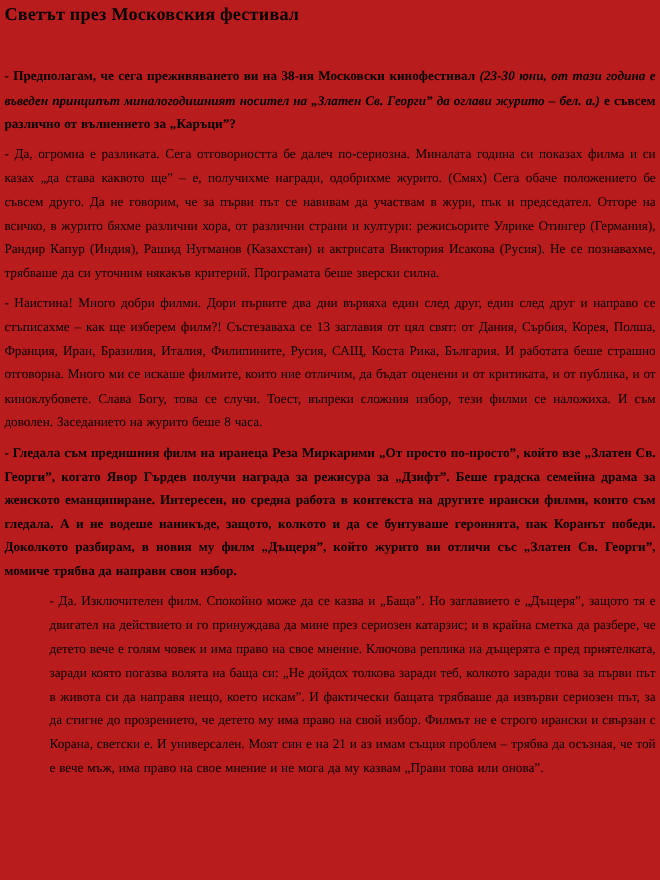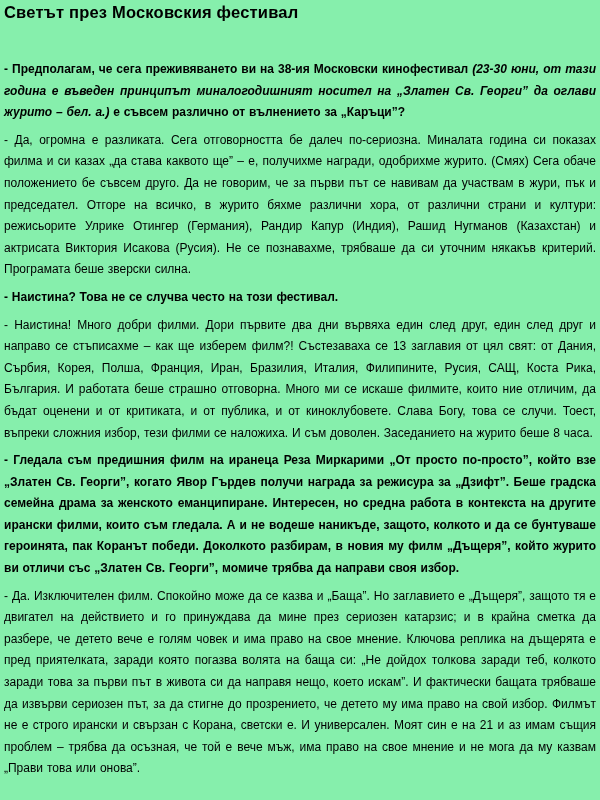--- a/index.html
+++ b/index.html
@@ -10,23 +10,23 @@
   body {
     width: 600px;
     height: 800px;
     overflow: hidden;
   }
   .page {
     box-sizing: border-box;
     width: 600px;
     height: 800px;
     padding: 2px 4px 0 4px;
-    background: #86efac;
+    background: #b91c1c;
     color: #000000;
-    font-family: Liberation Sans, sans-serif;
+    font-family: Liberation Serif, serif;
   }
   .doc-title {
     font-size: 16.5px;
     font-weight: bold;
     letter-spacing: 0.2px;
     margin: 0 0 36px 0;
     line-height: 21px;
   }
   .para {
     font-size: 12px;
@@ -36,34 +36,34 @@
     word-spacing: 0.5px;
   }
   .para.question {
     font-weight: bold;
   }
   .para.question .note-italic {
     font-style: italic;
   }
   .para:last-child {
     margin-bottom: 0;
+    margin-left: 41px;
   }
 </style>
 </head>
 <body>
 
 <div class="page">
 
   <h1 class="doc-title">Светът през Московския фестивал</h1>
 
   <p class="para question"><span>- Предполагам, че сега преживяването ви на 38-ия Московски кинофестивал </span><span class="note-italic">(23-30 юни, от тази година е въведен принципът миналогодишният носител на „Златен Св. Георги” да оглави журито – бел. а.)</span><span> е съвсем различно от вълнението за „Каръци”?</span></p>
 
   <p class="para answer">- Да, огромна е разликата. Сега отговорността бе далеч по-сериозна. Миналата година си показах филма и си казах „да става каквото ще” – е, получихме награди, одобрихме журито. (Смях) Сега обаче положението бе съвсем друго. Да не говорим, че за първи път се навивам да участвам в жури, пък и председател. Отгоре на всичко, в журито бяхме различни хора, от различни страни и култури: режисьорите Улрике Отингер (Германия), Рандир Капур (Индия), Рашид Нугманов (Казахстан) и актрисата Виктория Исакова (Русия). Не се познавахме, трябваше да си уточним някакъв критерий. Програмата беше зверски силна.</p>
 
-  <p class="para question">- Наистина? Това не се случва често на този фестивал.</p>
 
   <p class="para answer">- Наистина! Много добри филми. Дори първите два дни вървяха един след друг, един след друг и направо се стъписахме – как ще изберем филм?! Състезаваха се 13 заглавия от цял свят: от Дания, Сърбия, Корея, Полша, Франция, Иран, Бразилия, Италия, Филипините, Русия, САЩ, Коста Рика, България. И работата беше страшно отговорна. Много ми се искаше филмите, които ние отличим, да бъдат оценени и от критиката, и от публика, и от киноклубовете. Слава Богу, това се случи. Тоест, въпреки сложния избор, тези филми се наложиха. И съм доволен. Заседанието на журито беше 8 часа.</p>
 
   <p class="para question">- Гледала съм предишния филм на иранеца Реза Миркарими „От просто по-просто”, който взе „Златен Св. Георги”, когато Явор Гърдев получи награда за режисура за „Дзифт”. Беше градска семейна драма за женското еманципиране. Интересен, но средна работа в контекста на другите ирански филми, които съм гледала. А и не водеше наникъде, защото, колкото и да се бунтуваше героинята, пак Коранът победи. Доколкото разбирам, в новия му филм „Дъщеря”, който журито ви отличи със „Златен Св. Георги”, момиче трябва да направи своя избор.</p>
 
   <p class="para answer">- Да. Изключителен филм. Спокойно може да се казва и „Баща”. Но заглавието е „Дъщеря”, защото тя е двигател на действието и го принуждава да мине през сериозен катарзис; и в крайна сметка да разбере, че детето вече е голям човек и има право на свое мнение. Ключова реплика на дъщерята е пред приятелката, заради която погазва волята на баща си: „Не дойдох толкова заради теб, колкото заради това за първи път в живота си да направя нещо, което искам”. И фактически бащата трябваше да извърви сериозен път, за да стигне до прозрението, че детето му има право на свой избор. Филмът не е строго ирански и свързан с Корана, светски е. И универсален. Моят син е на 21 и аз имам същия проблем – трябва да осъзная, че той е вече мъж, има право на свое мнение и не мога да му казвам „Прави това или онова”.</p>
 
 </div>
 
 </body></html>

